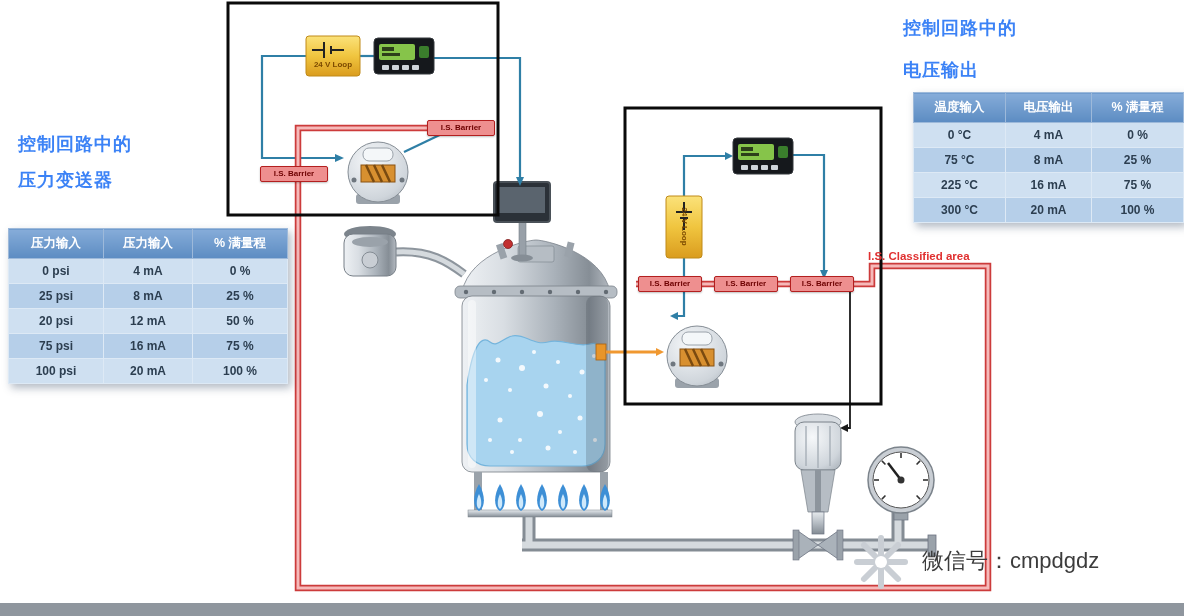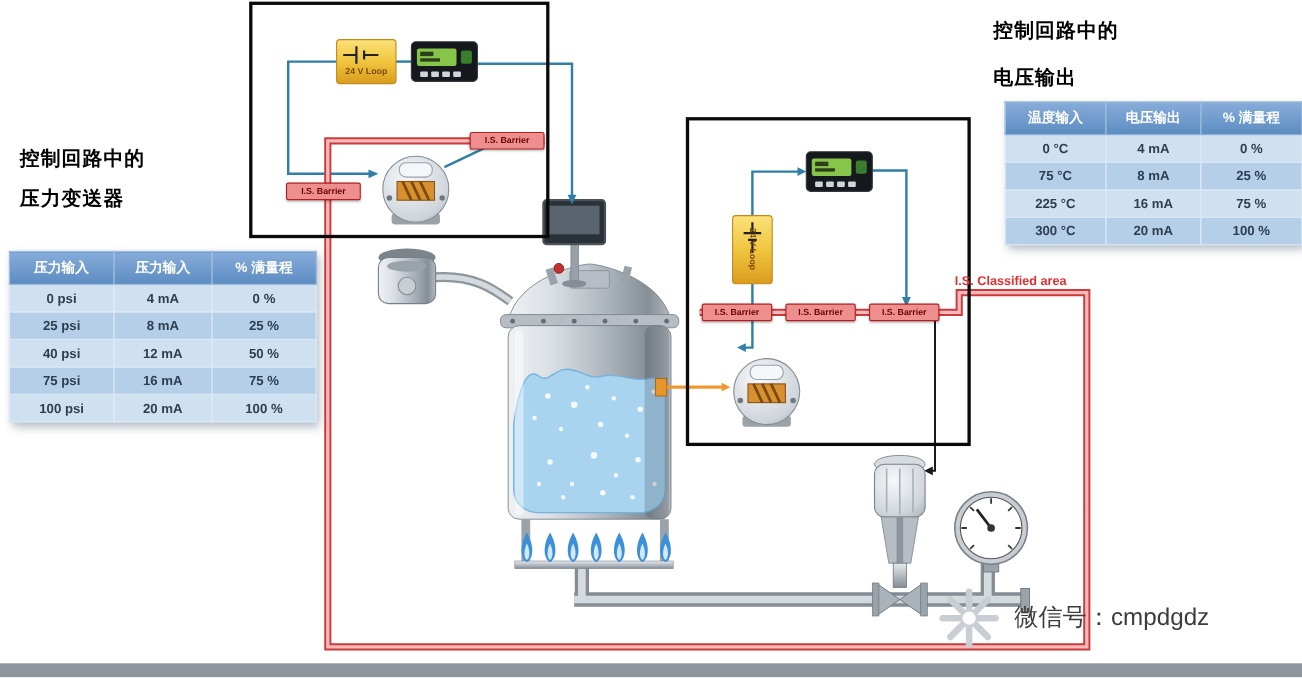--- a/index.html
+++ b/index.html
@@ -1,19 +1,19 @@
 <!DOCTYPE html>
 <html><head>
 <meta charset="utf-8">
 <style>
   html,body{margin:0;padding:0;background:#fff;}
   .stage{position:relative;width:1184px;height:616px;background:#ffffff;overflow:hidden;
          font-family:"Liberation Sans",sans-serif;}
   .abs{position:absolute;}
-  .title{font-weight:bold;font-size:18px;color:#000000;letter-spacing:1px;}
+  .title{font-weight:bold;font-size:18px;color:#3b82f6;letter-spacing:1px;}
   table.dtable{border-collapse:collapse;box-shadow:3px 4px 8px rgba(40,60,90,.35);}
   .dtable th{background:linear-gradient(#86acd9,#5c8cc2);color:#ffffff;font-size:12.5px;
              font-weight:bold;padding:6px 3px;border:1px solid #9db9da;}
   .dtable td{font-size:12px;font-weight:bold;color:#2c3e50;text-align:center;
              padding:5px 3px;border:1px solid #dde9f5;}
   .dtable tr:nth-child(odd) td{background:#cfe0f1;}
   .dtable tr:nth-child(even) td{background:#b6cfe9;}
   .barrier{position:absolute;background:#ee8f8f;border:1px solid #b31f1f;color:#6d0000;
            font-size:8px;font-weight:bold;text-align:center;height:14px;line-height:14px;
            border-radius:2px;box-shadow:0 1px 2px rgba(0,0,0,.25);z-index:5;}
@@ -294,21 +294,21 @@
         <td>0 psi</td>
         <td>4 mA</td>
         <td>0 %</td>
       </tr>
       <tr>
         <td>25 psi</td>
         <td>8 mA</td>
         <td>25 %</td>
       </tr>
       <tr>
-        <td>40 psi</td>
+        <td>20 psi</td>
         <td>12 mA</td>
         <td>50 %</td>
       </tr>
       <tr>
         <td>75 psi</td>
         <td>16 mA</td>
         <td>75 %</td>
       </tr>
       <tr>
         <td>100 psi</td>

